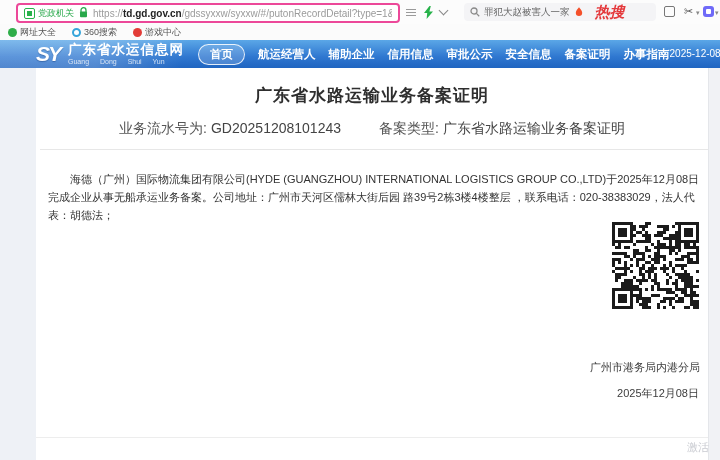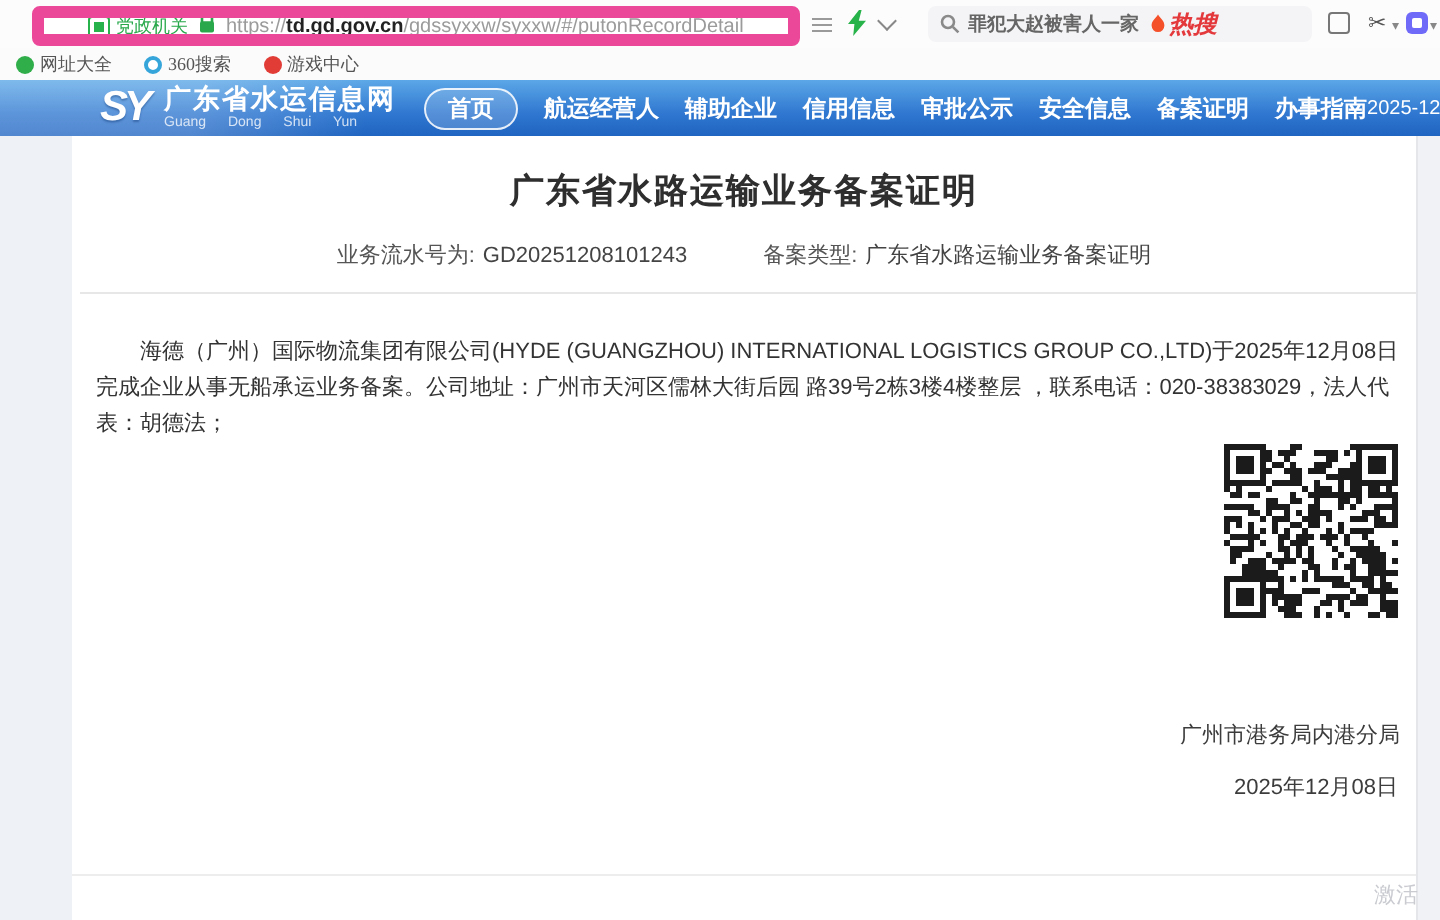--- a/index.html
+++ b/index.html
@@ -7,77 +7,77 @@
   body {
     font-family: "Liberation Sans", "DejaVu Sans", sans-serif;
     background:#fff; overflow:hidden;
   }
   #stage { position:relative; width:720px; height:460px; overflow:hidden; background:#eef1f6; }
 
   
   .chrome-top { position:absolute; left:0; top:0; width:720px; height:24px; background:#fcfcfc; display:flex; align-items:center; }
   .addr-bar {
     position:absolute; left:16px; top:3px; width:384px; height:20px;
-    background:#fff; border:6px solid #ec4899; border-radius:4px;
-    display:flex; align-items:center; padding:0 22px; overflow:hidden; white-space:nowrap;
+    background:#fff; border:2px solid #ec4899; border-radius:4px;
+    display:flex; align-items:center; padding:0 6px; overflow:hidden; white-space:nowrap;
   }
   .gov-badge-ico { width:11px; height:11px; border:1px solid #28b24b; border-radius:2px; margin-right:3px; position:relative; flex:none;}
   .gov-badge-ico::after{ content:""; position:absolute; left:2px; top:2px; width:5px; height:5px; background:#28b24b; }
   .gov-badge-txt { color:#28a84a; font-size:9px; margin-right:5px; flex:none;}
   .lock-ico { margin-right:5px; flex:none; }
   .url { font-size:10px; color:#9b9b9b; overflow:hidden; white-space:nowrap; }
   .url .host { color:#222; font-weight:bold;text-align:center; }
   .lines-ico { position:absolute; left:406px; top:9px; width:10px; height:7px;
      background:linear-gradient(#9a9a9a 0 1px,transparent 1px 3px,#9a9a9a 3px 4px,transparent 4px 6px,#9a9a9a 6px 7px); }
   .bolt-ico { position:absolute; left:424px; top:5px; }
   .chev-ico { position:absolute; left:440px; top:7px; width:7px; height:7px; border-right:1.5px solid #888; border-bottom:1.5px solid #888; transform:rotate(45deg); }
   .search-box {
     position:absolute; left:464px; top:3px; width:192px; height:18px;
     background:#f4f4f6; border-radius:4px; display:flex; align-items:center; padding:0 6px; overflow:hidden; white-space:nowrap;
   }
-  .search-text { font-size:9.5px; color:#666; margin-left:4px; overflow:hidden;font-weight:bold; }
+  .search-text { font-size:9.5px; color:#666; margin-left:4px; overflow:hidden; }
   .hot-wrap { display:flex; align-items:center; margin-left:5px; flex:none;}
-  .hot-label { color:#e4393c; font-size:12px; font-style:italic; font-weight:bold; margin-left:2px;font-family:Liberation Mono, monospace; }
+  .hot-label { color:#e4393c; font-size:15px; font-style:italic; font-weight:bold; margin-left:12px;font-family:Liberation Mono, monospace; }
   .page-ico { position:absolute; left:664px; top:6px; width:11px; height:11px; border:1.3px solid #777; border-radius:2px; }
   .scissors-ico { position:absolute; left:684px; top:5px; font-size:11px; color:#555; }
   .ext-ico { position:absolute; left:703px; top:6px; width:11px; height:11px; background:#6f6af8; border-radius:3px; }
   .ext-ico::after { content:""; position:absolute; left:3px; top:3px; width:5px; height:5px; background:#fff; border-radius:1px;}
   .mini-caret { position:absolute; top:9px; font-size:7px; color:#888; }
 
   
-  .bookmarks { position:absolute; left:0; top:24px; width:720px; height:16px; background:#fbfbfb; display:flex; align-items:center; padding-left:8px; gap:16px;font-family:Liberation Serif, serif; }
+  .bookmarks { position:absolute; left:0; top:24px; width:720px; height:16px; background:#fbfbfb; display:flex; align-items:center; padding-left:8px; gap:16px; }
   .bm { display:flex; align-items:center; gap:3px; font-size:9px; color:#555; }
   .bm-ico { width:9px; height:9px; border-radius:50%; flex:none;}
   .bm-ico.green { background:#2fae49; }
   .bm-ico.ring { background:#fff; border:2px solid #36a5da; }
   .bm-ico.red { background:#e23c37; }
 
   
   .site-header {
     position:absolute; left:0; top:40px; width:720px; height:28px;
     background:
       linear-gradient(105deg, rgba(255,255,255,.22) 0 14%, rgba(255,255,255,0) 26%),
       linear-gradient(180deg,#5ba7e7 0%,#2f77d0 60%,#2065c1 100%);
-    display:flex; align-items:center; white-space:nowrap; color:#fff; padding:0 14px 0 50px;
+    display:flex; align-items:center; white-space:nowrap; color:#fff; padding:0 14px 0 36px;
   }
   .logo-sy { font-size:21px; font-weight:900; font-style:italic; letter-spacing:-2px; text-shadow:0 1px 1px rgba(0,40,100,.35); }
   .logo-col { margin-left:8px; line-height:1; }
   .logo-name { font-size:13.5px; font-weight:bold; letter-spacing:1px; }
   .logo-pinyin { font-size:7px; color:rgba(255,255,255,.78); word-spacing:9px; margin-top:2px; }
   .nav { display:flex; align-items:center; gap:13px; margin-left:14px; font-size:11.5px; font-weight:bold; }
   .nav-item { cursor:pointer; }
   .nav-item.active { background:rgba(255,255,255,.18); border:1px solid rgba(255,255,255,.85); border-radius:11px; padding:2px 11px; }
   .hdr-date { margin-left:auto; font-size:10px; font-weight:normal; }
 
   
   .page { position:absolute; left:0; top:68px; width:720px; height:448px; background:#eef1f6; }
   .scroll-track { position:absolute; right:0; top:0; width:12px; height:392px; background:#f1f2f5; border-left:1px solid #e4e6ea; }
   .panel { position:absolute; left:36px; top:0; width:672px; height:392px; background:#fff; }
   .cert-title { margin-top:16px; text-align:center; font-size:17px; font-weight:bold; color:#2e2e2e; letter-spacing:1px; }
-  .meta-row { margin-top:13px; display:flex; justify-content:center; gap:38px; font-size:11px; color:#555; }
+  .meta-row { margin-top:13px; display:flex; justify-content:center; gap:38px; font-size:14px; color:#555; }
   .meta-row .lab { margin-right:4px; }
   .meta-row .val { color:#444; }
   .divider { margin-top:11px; border-top:1px solid #e7e7e7; margin-left:4px; }
   .cert-body { margin:21px 8px 0 12px; font-size:11px; line-height:1.62; color:#333; text-indent:2em; }
   .qr-box { position:absolute; left:576px; top:154px; width:87px; height:87px; background:#fff; }
   .issuer { position:absolute; top:292px; right:8px; font-size:11px; color:#3c3c3c;font-family:Liberation Serif, serif; }
   .issue-date { position:absolute; top:318px; right:9px; font-size:11px; color:#3c3c3c; }
   .bottom-divider { position:absolute; top:369px; left:0; width:672px; border-top:1px solid #ededed; }
   .watermark { position:absolute; left:687px; top:372px; font-size:11px; color:#c9cbd1; }
 </style>

